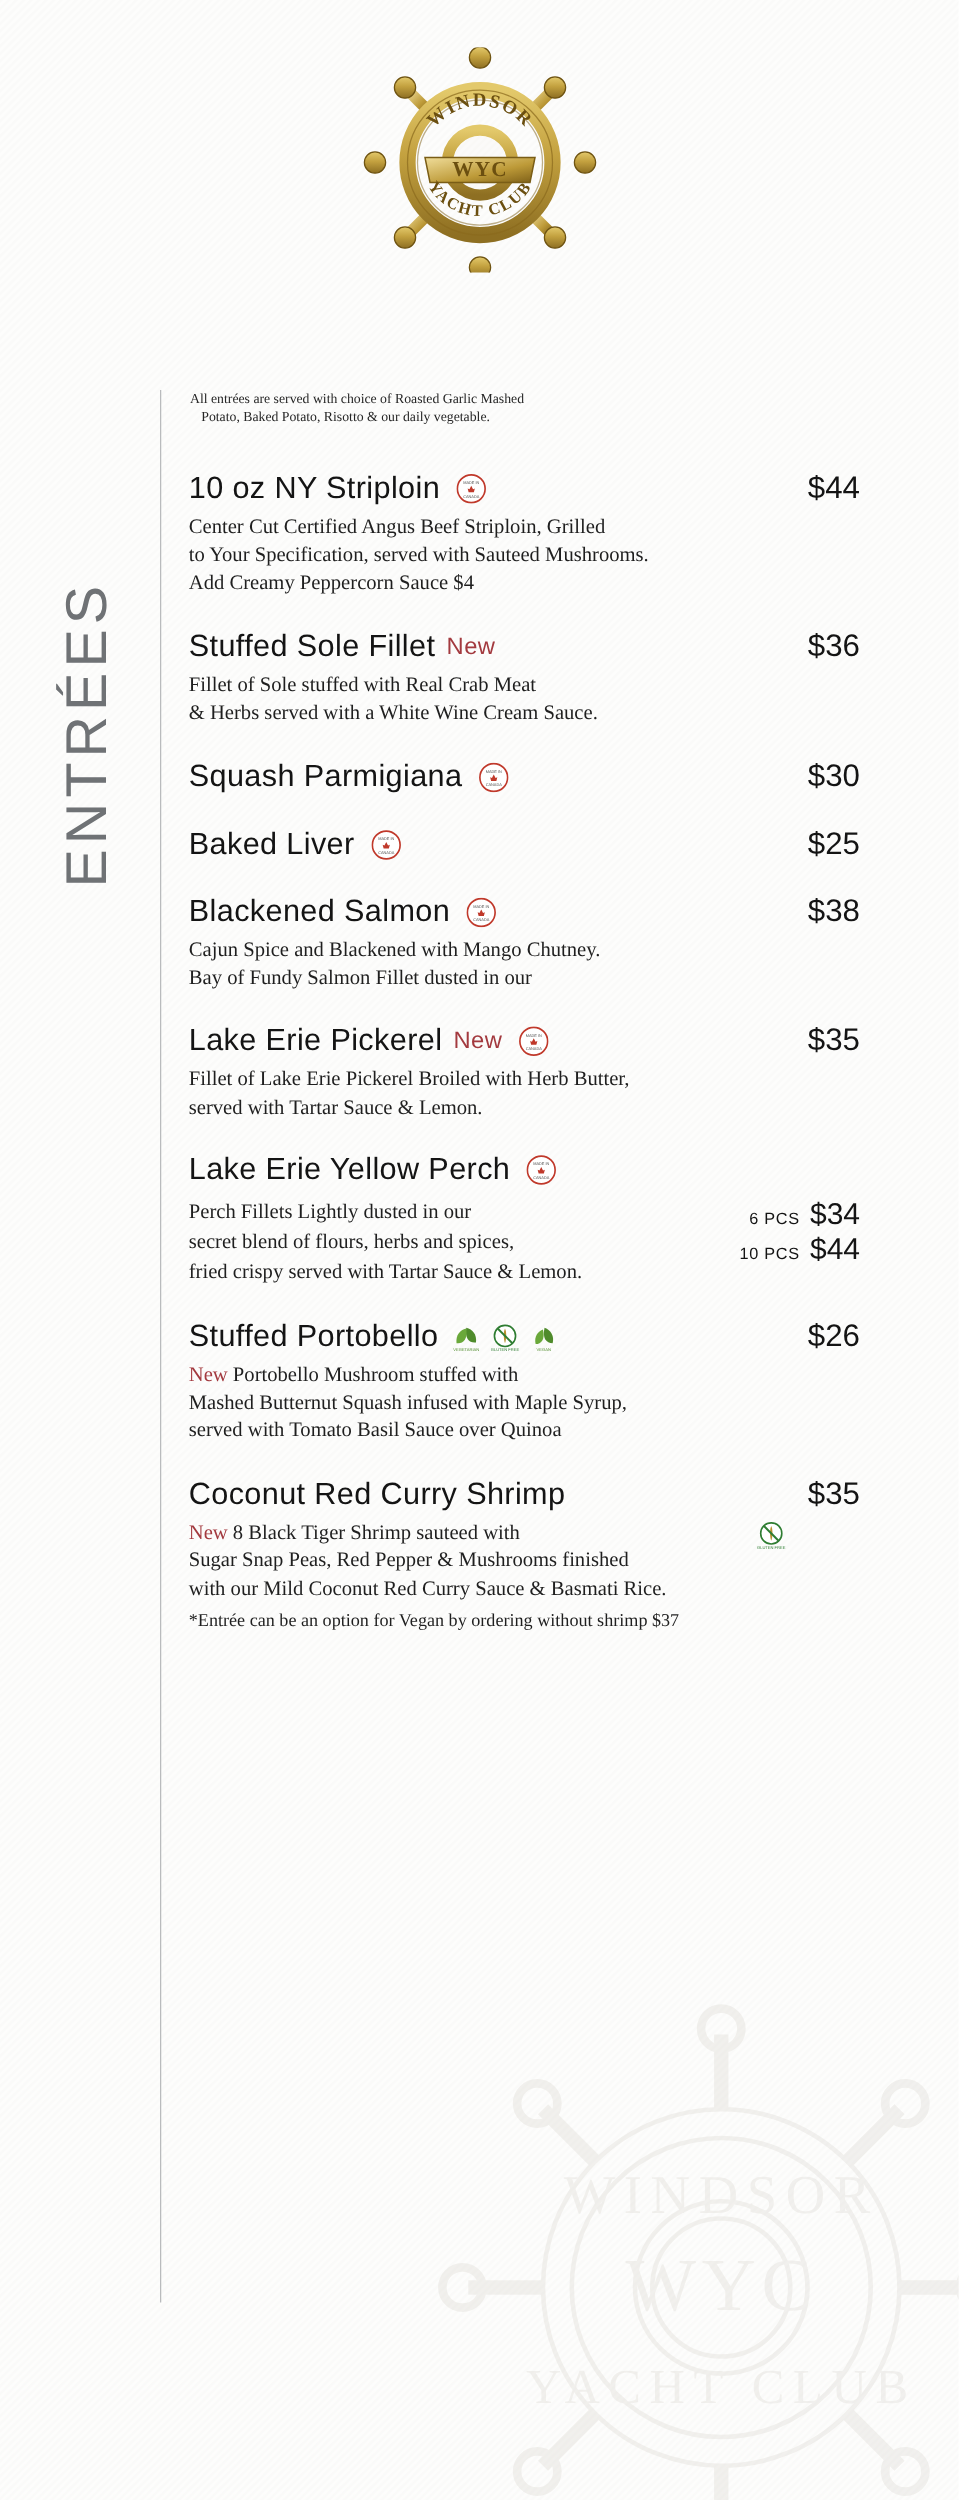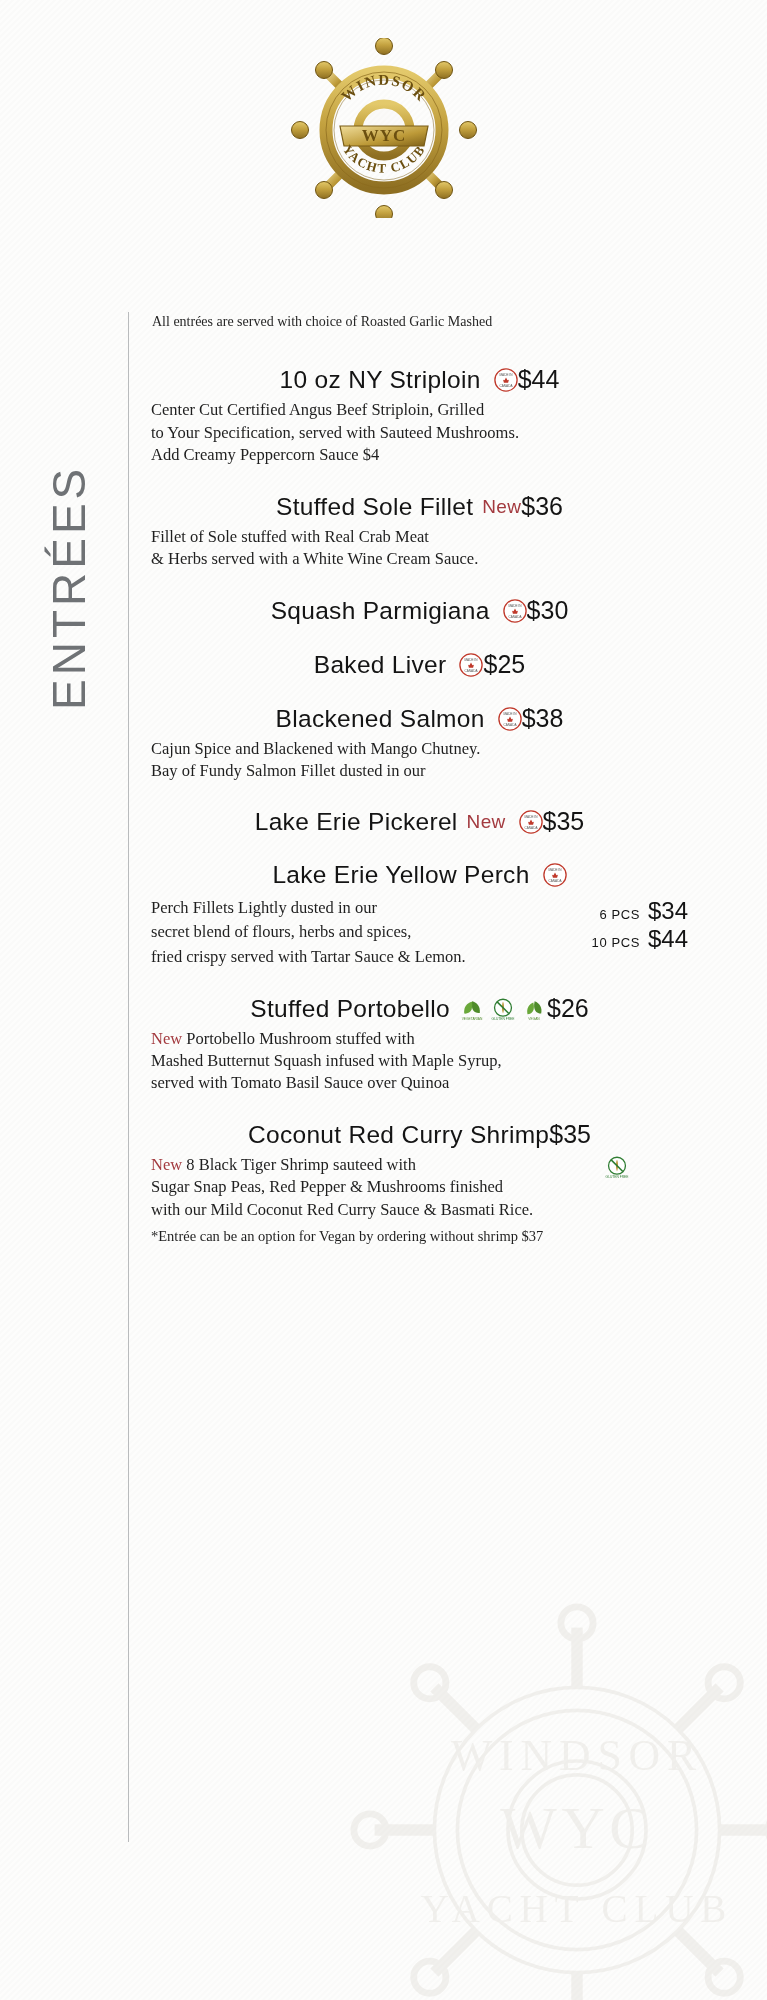--- a/index.html
+++ b/index.html
@@ -80,34 +80,34 @@
     left: 128px;
     top: 312px;
     width: 560px;
     border-left: 1px solid #b9bbbd;
     padding-left: 22px;
     box-sizing: border-box;
     height: 1530px;
   }
 
   .intro {
-    font-size: 14px;
+    font-size: 11px;
     line-height: 1.38;
     color: #262626;
     margin: 0 0 34px 0;
     padding-left: 1px;
   }
   .intro .l2 { display:block; padding-left: 9px; }
 
   .item { margin-bottom: 25px; }
 
   .item-head {
     display: flex;
     align-items: baseline;
-    justify-content: center;
+    justify-content: space-between;
   }
   .item-title-row {
     display: flex;
     align-items: center;
     gap: 9px;
   }
   .item-title {
     font-family: "Liberation Sans", sans-serif;
     font-size: 24.5px;
     font-weight: 400;
@@ -285,20 +285,21 @@
   </div>
 
   <div class="side-title">
     <span>ENTRÉES</span>
   </div>
 
   <div class="content">
 
     <p class="intro">
       <span>All entrées are served with choice of Roasted Garlic Mashed</span>
+      <span class="l2">Potato, Baked Potato, Risotto &amp; our daily vegetable.</span>
     </p>
 
     <div class="item">
       <div class="item-head">
         <div class="item-title-row">
           <span class="item-title">10 oz NY Striploin</span>
           <span class="badge title-inline-badge">
             <svg width="24" height="24" viewBox="0 0 40 40">
               <circle cx="20" cy="20" r="18.5" fill="#ffffff" stroke="#c0392b" stroke-width="2.2"></circle>
               <text x="20" y="14" text-anchor="middle" font-family="Liberation Sans, sans-serif" font-size="5.2" fill="#555">MADE IN</text>
@@ -393,20 +394,24 @@
           <span class="badge title-inline-badge">
             <svg width="24" height="24" viewBox="0 0 40 40">
               <circle cx="20" cy="20" r="18.5" fill="#ffffff" stroke="#c0392b" stroke-width="2.2"></circle>
               <text x="20" y="14" text-anchor="middle" font-family="Liberation Sans, sans-serif" font-size="5.2" fill="#555">MADE IN</text>
               <path d="M20 16 l2.4 4.6 2.4-1.1-1.3 5.2h-7l-1.3-5.2 2.4 1.1z" fill="#c0392b"></path>
               <text x="20" y="32" text-anchor="middle" font-family="Liberation Sans, sans-serif" font-size="5.2" fill="#555">CANADA</text>
             </svg>
           </span>
         </div>
         <span class="price">$35</span>
+      </div>
+      <div class="desc">
+        <div>Fillet of Lake Erie Pickerel Broiled with Herb Butter,</div>
+        <div>served with Tartar Sauce &amp; Lemon.</div>
       </div>
     </div>
 
     <div class="item">
       <div class="item-head">
         <div class="item-title-row">
           <span class="item-title">Lake Erie Yellow Perch</span>
           <span class="badge title-inline-badge">
             <svg width="24" height="24" viewBox="0 0 40 40">
               <circle cx="20" cy="20" r="18.5" fill="#ffffff" stroke="#c0392b" stroke-width="2.2"></circle>

